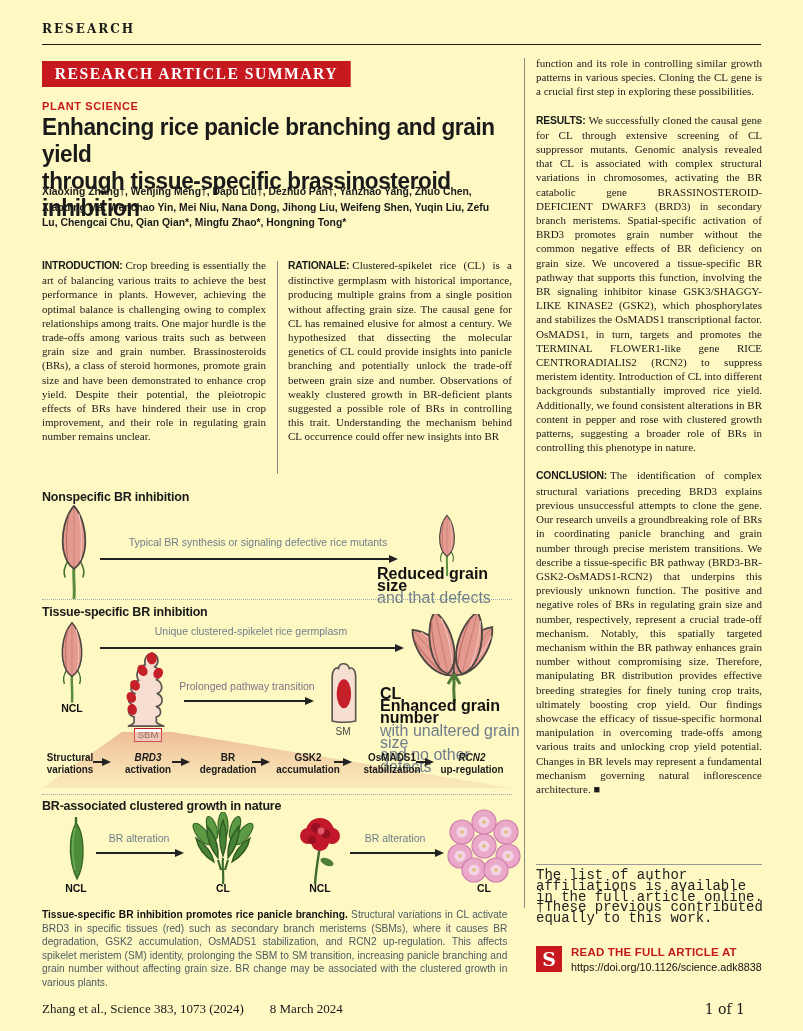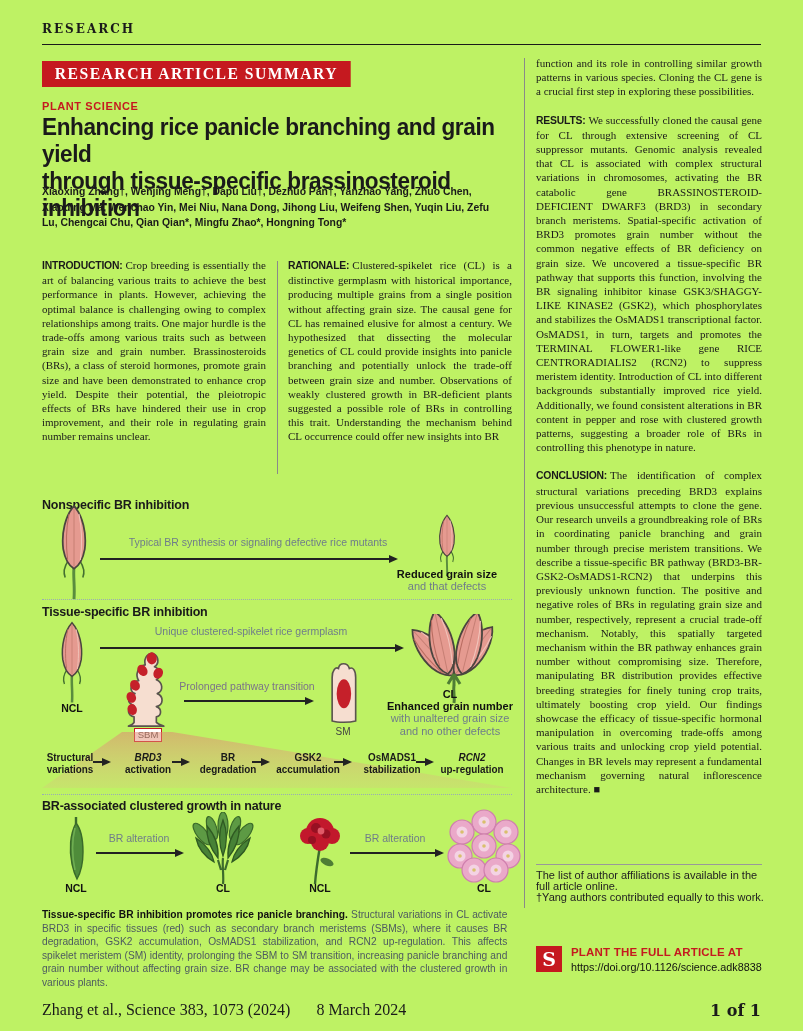--- a/index.html
+++ b/index.html
@@ -1,16 +1,16 @@
 <!DOCTYPE html>
 <html><head>
 <meta charset="utf-8">
 <style>
   html,body{margin:0;padding:0;background:#e8e8e8;}
-  .page{position:relative;width:803px;height:1031px;background:#bef264;margin:0 auto;
+  .page{position:relative;width:803px;height:1031px;background:#fef9c3;margin:0 auto;
         font-family:"Liberation Serif",serif;color:#1a1a1a;overflow:hidden;}
   .abs{position:absolute;}
 
   
   .kicker{left:42px;top:22px;font-size:12px;font-weight:bold;letter-spacing:2px;font-family:"DejaVu Serif",serif;}
   .toprule{left:42px;top:44px;width:719px;border-top:1.6px solid #1a1a1a;}
   .banner{left:42px;top:61px;height:26px;background:#c5191f;color:#fff;
           font-family:"Liberation Serif",serif;font-weight:bold;font-size:16px;
           letter-spacing:1.5px;line-height:26px;padding:0 13px;transform:scaleX(.98);transform-origin:left;}
   .plant{left:42px;top:100px;color:#c5191f;font-family:"Liberation Sans",sans-serif;
@@ -26,43 +26,43 @@
   .lead{font-family:"Liberation Sans",sans-serif;font-weight:bold;font-size:10.4px;letter-spacing:-.2px;margin-right:3px;}
   .col1{left:42px;top:258px;width:224px;}
   .col2{left:288px;top:258px;width:224px;}
   .vrule1{left:277px;top:261px;height:213px;border-left:1px solid #8a8a8a;}
   .vrule2{left:524px;top:58px;height:850px;border-left:1px solid #8a8a8a;}
   .rcol{left:536px;top:56px;width:226px;}
   .rcol p{margin:0 0 14px 0;}
 
   
   .fnrule{left:536px;top:864px;width:226px;border-top:1px solid #999;}
-  .footnotes{left:536px;top:870px;width:230px;font-family:Liberation Sans, sans-serif;
-             font-size:11px;line-height:10.8px;color:#222;}
+  .footnotes{left:536px;top:870px;width:230px;font-family:Liberation Mono, monospace;
+             font-size:14px;line-height:10.8px;color:#222;}
   .readfull{left:536px;top:946px;width:230px;display:flex;gap:9px;align-items:flex-start;}
   .slogo{width:26px;height:26px;background:#c5191f;color:#fff;text-align:center;
          font-family:"DejaVu Serif",serif;font-weight:bold;font-size:19px;line-height:26px;flex:0 0 auto;}
   .rf-label{font-family:"Liberation Sans",sans-serif;font-weight:bold;font-size:11.5px;color:#c5191f;letter-spacing:.2px;}
   .rf-url{font-family:"Liberation Sans",sans-serif;font-size:10.8px;color:#111;margin-top:3px;}
 
   
-  .pfoot{left:42px;top:1001px;font-size:16px;}
+  .pfoot{left:42px;top:1001px;font-size:13px;}
   .pfoot .date{margin-left:26px;}
-  .pagenum{right:42px;top:1001px;font-size:16px;font-weight:bold;font-family:"DejaVu Serif",serif;}
+  .pagenum{right:58px;top:1001px;font-size:14px;font-weight:normal;font-family:"DejaVu Serif",serif;}
 
   
   .figure{left:42px;top:486px;width:470px;height:420px;}
   .fig-h{position:absolute;font-family:"Liberation Sans",sans-serif;font-weight:bold;font-size:12.5px;letter-spacing:-.2px;}
   .dotted{position:absolute;width:470px;border-top:1.6px dotted #9aacb4;}
   .glabel{position:absolute;font-family:"Liberation Sans",sans-serif;font-size:10.5px;color:#6f7d8a;text-align:center;}
   .blabel{position:absolute;font-family:"Liberation Sans",sans-serif;font-weight:bold;font-size:10.5px;color:#111;text-align:center;}
   .harrow{position:absolute;height:1.6px;background:#222;}
   .harrow::after{content:'';position:absolute;right:-2px;top:-3.4px;width:0;height:0;
                  border-left:9px solid #222;border-top:4.2px solid transparent;border-bottom:4.2px solid transparent;}
-  .resblock{position:absolute;text-align:center;font-family:"Liberation Sans",sans-serif;font-size:11px;line-height:12.2px;color:#6f7d8a;}
+  .resblock{position:absolute;font-family:"Liberation Sans",sans-serif;font-size:16px;line-height:12.2px;color:#6f7d8a;}
   .resblock .b{font-weight:bold;color:#111;}
   .sbm-tag{display:inline-block;border:1.4px solid #c5191f;color:#444;background:#fff;
            font-family:"Liberation Sans",sans-serif;font-size:9.5px;padding:0 3px;line-height:12px;}
   .smtag{font-family:"Liberation Sans",sans-serif;font-size:10px;color:#444;text-align:center;}
   .pstep{position:absolute;width:80px;text-align:center;font-family:"Liberation Sans",sans-serif;
          font-weight:bold;font-size:10.3px;line-height:11.5px;color:#1a1a1a;transform:scaleX(.96);}
   .pstep.gene .t{font-style:italic;}
   .caption{left:42px;top:908px;width:470px;font-family:"Liberation Sans",sans-serif;
            font-size:10.3px;line-height:13.6px;color:#4d5a60;text-align:justify;transform:scaleX(.99);transform-origin:left;}
   .caption .cb{font-weight:bold;color:#111;}
@@ -105,34 +105,34 @@
   <div class="abs vrule2"></div>
   <div class="abs rcol bodytext">
     <p>function and its role in controlling similar growth patterns in various species. Cloning the CL gene is a crucial first step in exploring these possibilities.</p>
     <p><span class="lead">RESULTS:</span><span>We successfully cloned the causal gene for CL through extensive screening of CL suppressor mutants. Genomic analysis revealed that CL is associated with complex structural variations in chromosomes, activating the BR catabolic gene BRASSINOSTEROID-DEFICIENT DWARF3 (BRD3) in secondary branch meristems. Spatial-specific activation of BRD3 promotes grain number without the common negative effects of BR deficiency on grain size. We uncovered a tissue-specific BR pathway that supports this function, involving the BR signaling inhibitor kinase GSK3/SHAGGY-LIKE KINASE2 (GSK2), which phosphorylates and stabilizes the OsMADS1 transcriptional factor. OsMADS1, in turn, targets and promotes the TERMINAL FLOWER1-like gene RICE CENTRORADIALIS2 (RCN2) to suppress meristem identity. Introduction of CL into different backgrounds substantially improved rice yield. Additionally, we found consistent alterations in BR content in pepper and rose with clustered growth patterns, suggesting a broader role of BRs in controlling this phenotype in nature.</span></p>
     <p><span class="lead">CONCLUSION:</span><span>The identification of complex structural variations preceding BRD3 explains previous unsuccessful attempts to clone the gene. Our research unveils a groundbreaking role of BRs in coordinating panicle branching and grain number through precise meristem transitions. We describe a tissue-specific BR pathway (BRD3-BR-GSK2-OsMADS1-RCN2) that underpins this previously unknown function. The positive and negative roles of BRs in regulating grain size and number, respectively, represent a crucial trade-off mechanism. Notably, this spatially targeted mechanism within the BR pathway enhances grain number without compromising size. Therefore, manipulating BR distribution provides effective breeding strategies for finely tuning crop traits, ultimately boosting crop yield. Our findings showcase the efficacy of tissue-specific hormonal manipulation in overcoming trade-offs among various traits and unlocking crop yield potential. Changes in BR levels may represent a fundamental mechanism governing natural inflorescence architecture. ■</span></p>
   </div>
 
   <div class="abs fnrule"></div>
   <div class="abs footnotes">
     <div>The list of author affiliations is available in the full article online.</div>
-    <div>†Yang authors contributed equally to this work.</div>
+    <div>†These previous contributed equally to this work.</div>
   </div>
 
   <div class="abs readfull">
     <div class="slogo">S</div>
     <div>
-      <div class="rf-label">PLANT THE FULL ARTICLE AT</div>
+      <div class="rf-label">READ THE FULL ARTICLE AT</div>
       <div class="rf-url">https://doi.org/10.1126/science.adk8838</div>
     </div>
   </div>
 
   <div class="abs figure">
 
-    <div class="fig-h" style="left:0;top:12px">Nonspecific BR inhibition</div>
+    <div class="fig-h" style="left:0;top:4px">Nonspecific BR inhibition</div>
     <svg class="abs" style="left:10px;top:18px" width="44" height="98" viewBox="0 0 40 100">
         <use href="#spikelet"></use>
       </svg>
     <div class="glabel" style="left:68px;top:50px;width:296px">Typical BR synthesis or signaling defective rice mutants</div>
     <div class="harrow" style="left:58px;top:72px;width:296px"></div>
     <svg class="abs" style="left:390px;top:28px" width="30" height="64" viewBox="0 0 40 100">
         <use href="#spikelet"></use>
       </svg>
     <div class="resblock" style="left:335px;top:82px;width:140px">
       <div class="b">Reduced grain size</div>

